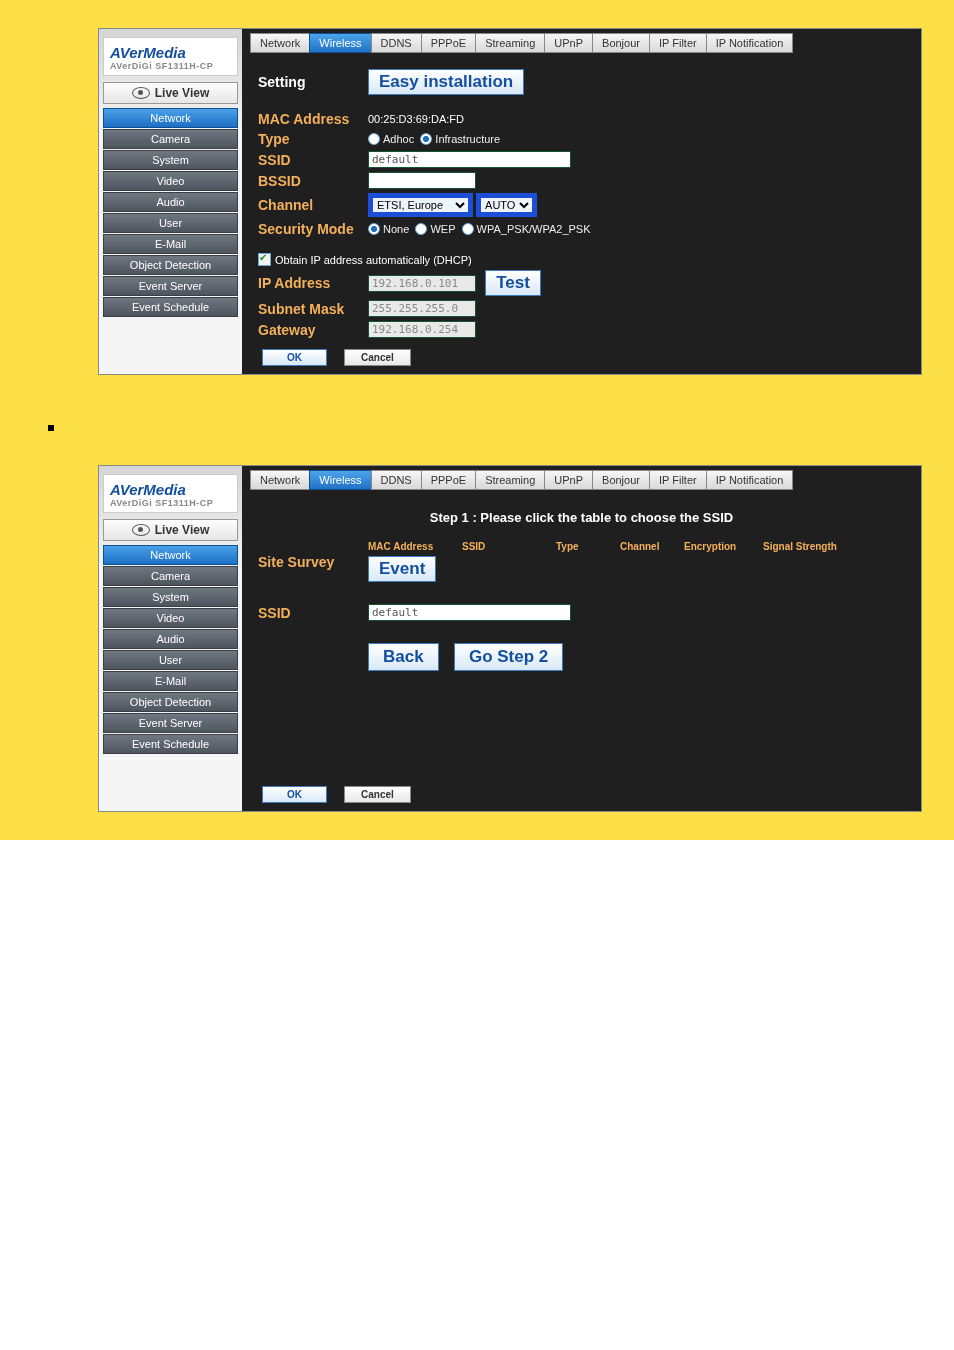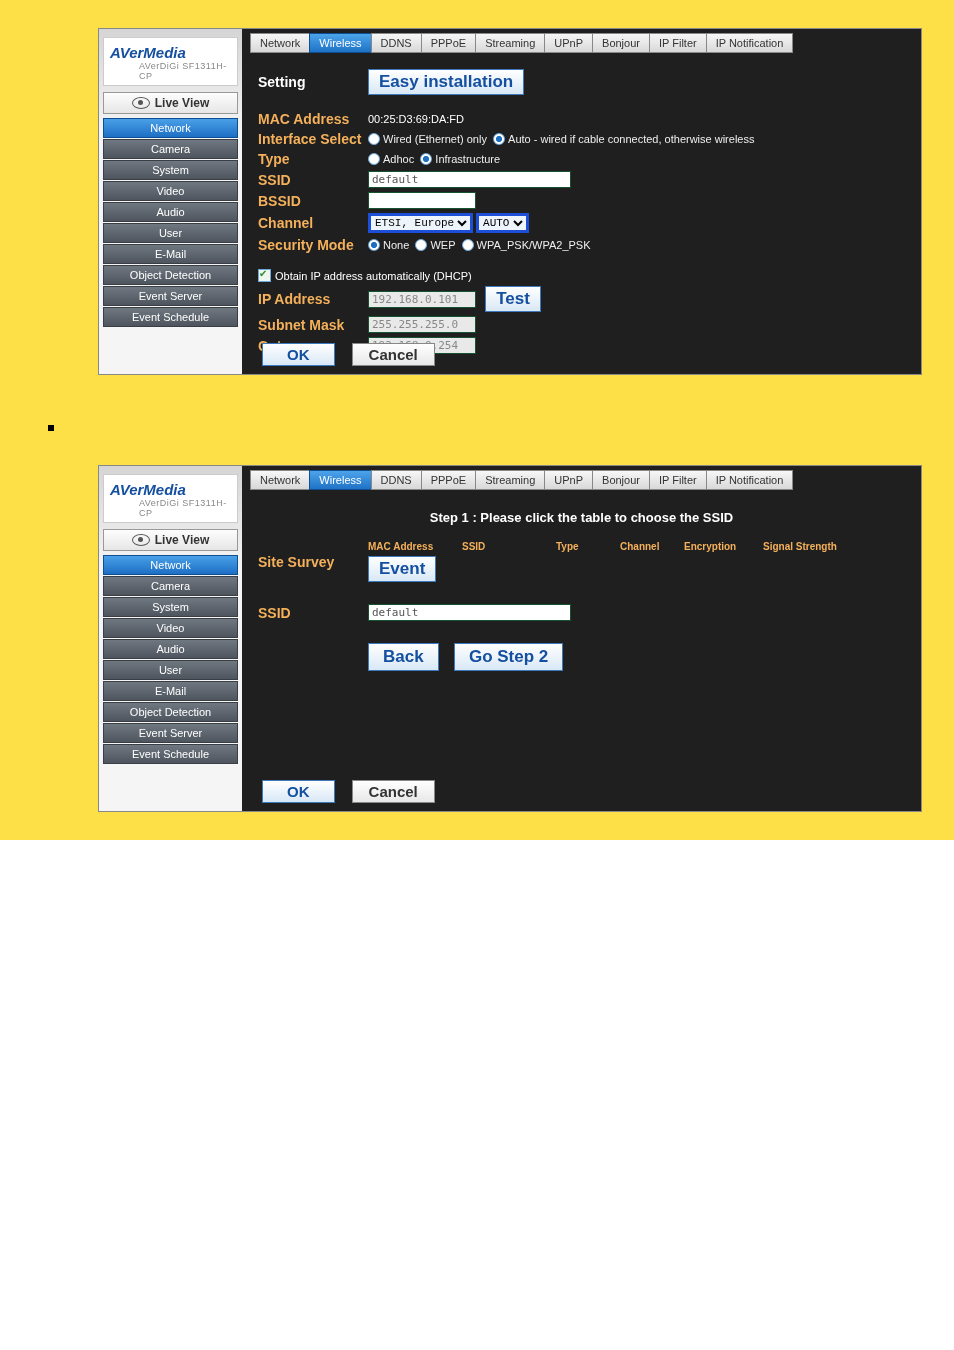--- a/index.html
+++ b/index.html
@@ -24,21 +24,21 @@
     width: 135px;
     padding: 8px 4px;
   }
   .logo-block {
     background: #fff;
     padding: 6px 4px 4px 6px;
     border: 1px solid #ccc;
     margin-bottom: 6px;
   }
   .logo-title { font-weight: bold; font-style: italic; color:#144fa0; font-size:15px; }
-  .logo-sub { font-size: 9px; font-weight:normal; color:#888; letter-spacing:0.5px;margin-left:29px; }
+  .logo-sub { font-size: 9px; font-weight:bold; color:#888; letter-spacing:0.5px; }
   .live-view-btn {
     background: linear-gradient(#fdfdfd,#e6e6e6);
     border: 1px solid #999;
     font-weight: bold;
     padding: 3px 0;
     text-align: left;
     font-size: 12px;
     color:#333;
     margin-bottom: 4px;
     display:flex;
@@ -104,41 +104,41 @@
   input[type=text].field {
     font-family: monospace;
     font-size:11px;
     padding:1px 3px;
     border:1px solid #14532d;
     background:#fff;
     color:#555;
   }
   input[type=text].fdisabled { background:#e9e9e9; color:#888; }
   select.sel {
-    font-family: Liberation Mono, monospace;
+    font-family: Liberation Sans, sans-serif;
     font-size:11px;
-    border:3px solid #1d4ed8;
+    border:5px solid #1d4ed8;
     background:#eef4fb;
   }
   .radio-round {
     width:10px;height:10px;border-radius:50%;border:1px solid #6aa8dd;display:inline-block;vertical-align:middle;margin-right:3px;background:#fff;
   }
   .radio-round.sel { background: radial-gradient(circle,#1d6fc4 40%,#fff 45%); }
   .cb { width:11px;height:11px;border:1px solid #6aa8dd;display:inline-block;background:#eef6ee;position:relative;vertical-align:middle;margin-right:4px; }
   .cb::after{content:"✔";color:#2d8a2d;font-size:10px;position:absolute;left:0;top:-2px;}
   .footer {
     position: absolute; bottom: 8px; left: 20px;
   }
   .okc {
     background: linear-gradient(#fff,#d8e8f6);
     border:1px solid #3d7abd;
     color:#144fa0;
     font-weight:bold;
     padding:2px 24px;
-    font-size:15px;
+    font-size:10px;
     margin-right:14px;
   }
   .okc.cancel { padding:2px 16px; color:#333; background:linear-gradient(#fff,#e8e8e8); border-color:#888;}
   .bullet { width:6px;height:6px;background:#000;display:inline-block;margin:30px 0 12px 40px; }
   .tbl-head { display:flex; color:#f4b05a; font-size:10px; font-weight:bold; gap:24px;}
   .step-title { color:#fff; font-weight:bold; font-size:13px; text-align:center; margin: 8px 0 16px 0; }
   .eye-icon { width:16px;height:10px;border:1px solid #555;border-radius:50%;position:relative; }
   .eye-icon::after{content:"";width:5px;height:5px;background:#555;border-radius:50%;position:absolute;left:5px;top:2px;}
 </style>
 </head>
@@ -185,24 +185,20 @@
     <div class="content">
       <div class="row">
         <div class="lbl white" style="color:#fff;">Setting</div>
         <button class="btn">Easy installation</button>
       </div>
       <div style="height:8px;"></div>
       <div class="row">
             <div class="lbl">MAC Address</div>
             <div class="val">00:25:D3:69:DA:FD</div>
           </div>
-      <div class="row"><div class="lbl">Interface Select</div>
-        <span class="radio-round"></span><span>Wired (Ethernet) only</span>
-        &nbsp;&nbsp;<span class="radio-round sel"></span><span>Auto - wired if cable connected, otherwise wireless</span>
-      </div>
       <div class="row"><div class="lbl">Type</div>
         <span class="radio-round"></span><span>Adhoc</span>
         &nbsp;&nbsp;<span class="radio-round sel"></span><span>Infrastructure</span>
       </div>
       <div class="row">
             <div class="lbl">SSID</div>
         <input type="text" class="field" style="width: 195px;" value="default">
       </div>
       <div class="row">
             <div class="lbl">BSSID</div>

